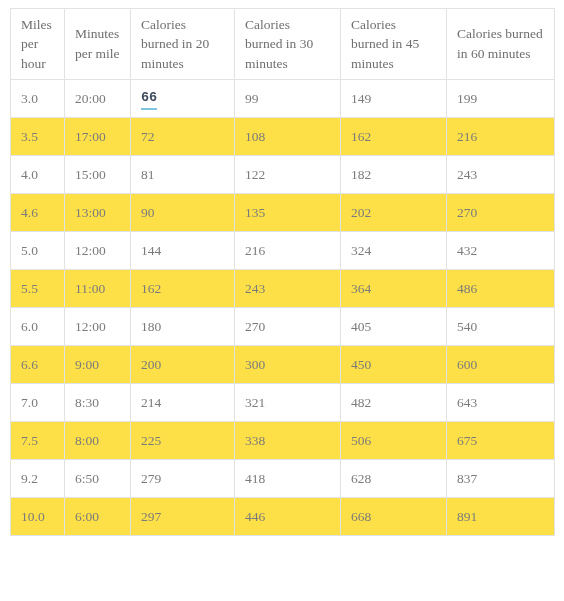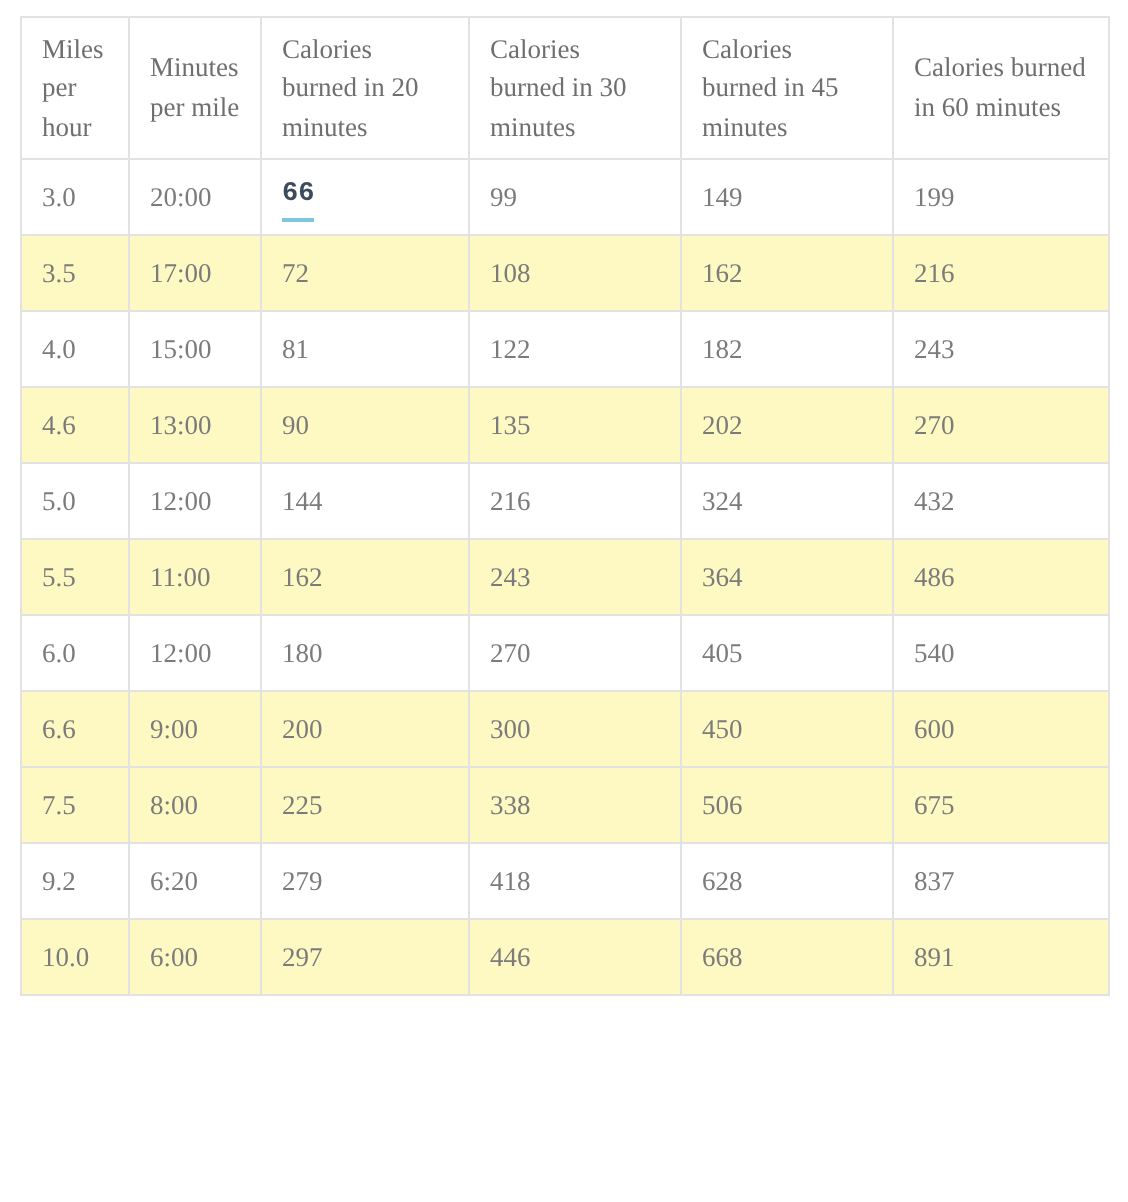--- a/index.html
+++ b/index.html
@@ -49,21 +49,21 @@
     color: #6f6f6f;
     font-size: 13.5px;
     background: #ffffff;
   }
   table.calorie-table tbody td {
     height: 37px;
     font-size: 13.5px;
     color: #7b7b7b;
   }
   table.calorie-table tbody tr.stripe td {
-    background: #fef9c3;
+    background: #fde047;
   }
   table.calorie-table tbody tr.plain td {
     background: #ffffff;
   }
   .cell-highlight {
     color: #3d4b5c;
     font-weight: bold;
     border-bottom: 2px solid #7fc5dd;
     padding-bottom: 1px;
     display: inline-block;
@@ -151,31 +151,39 @@
           <td>540</td>
         </tr>
         <tr class="stripe">
           <td>6.6</td>
           <td>9:00</td>
           <td>200</td>
           <td>300</td>
           <td>450</td>
           <td>600</td>
         </tr>
+        <tr class="plain">
+          <td>7.0</td>
+          <td>8:30</td>
+          <td>214</td>
+          <td>321</td>
+          <td>482</td>
+          <td>643</td>
+        </tr>
         <tr class="stripe">
           <td>7.5</td>
           <td>8:00</td>
           <td>225</td>
           <td>338</td>
           <td>506</td>
           <td>675</td>
         </tr>
         <tr class="plain">
           <td>9.2</td>
-          <td>6:20</td>
+          <td>6:50</td>
           <td>279</td>
           <td>418</td>
           <td>628</td>
           <td>837</td>
         </tr>
         <tr class="stripe">
           <td>10.0</td>
           <td>6:00</td>
           <td>297</td>
           <td>446</td>

